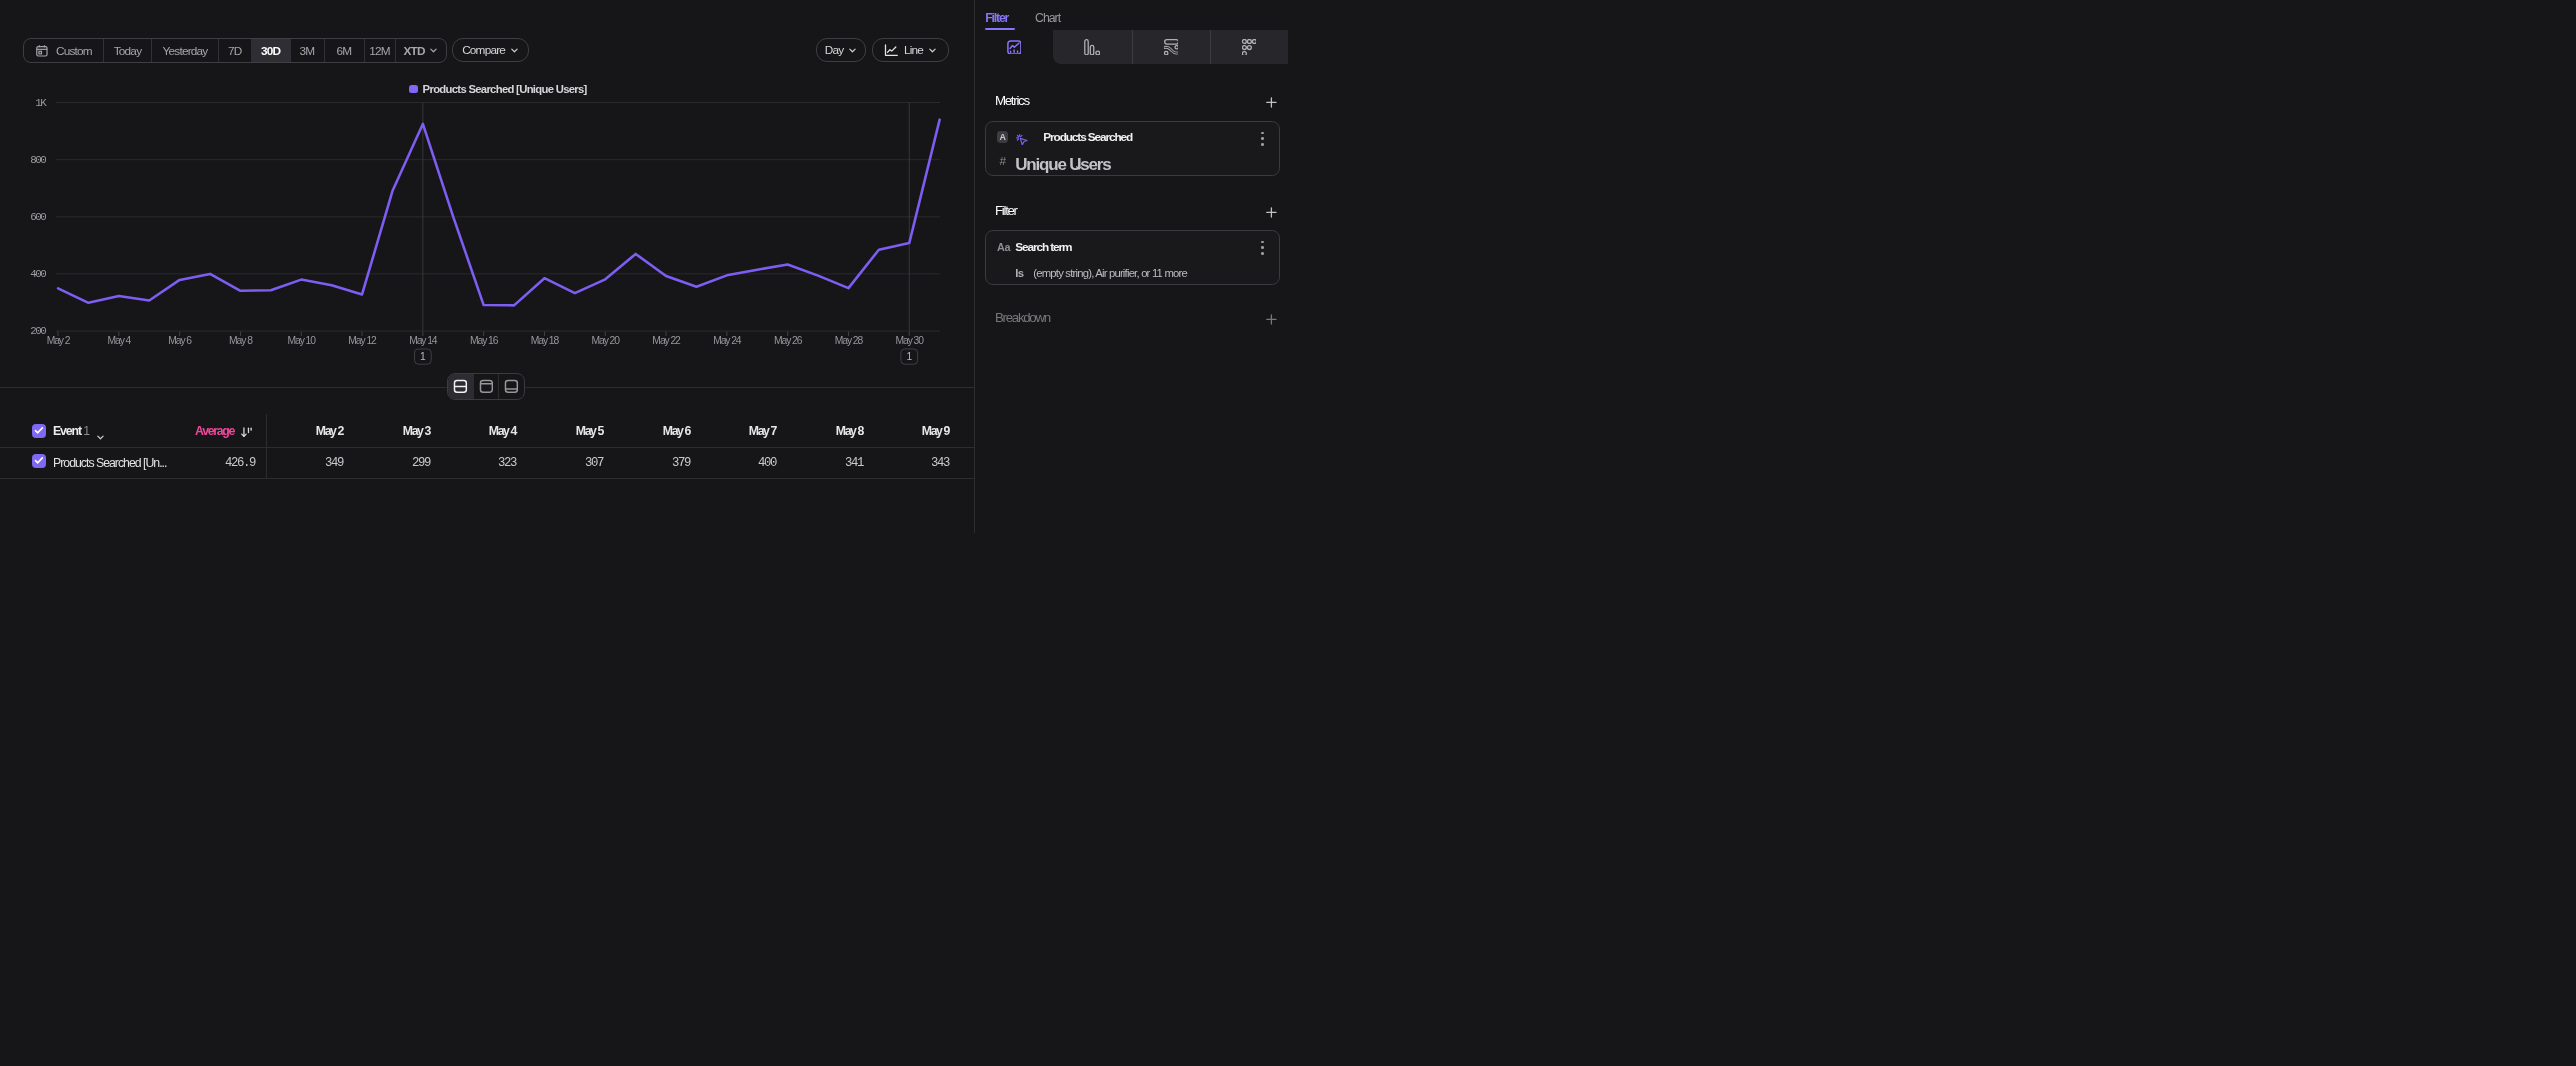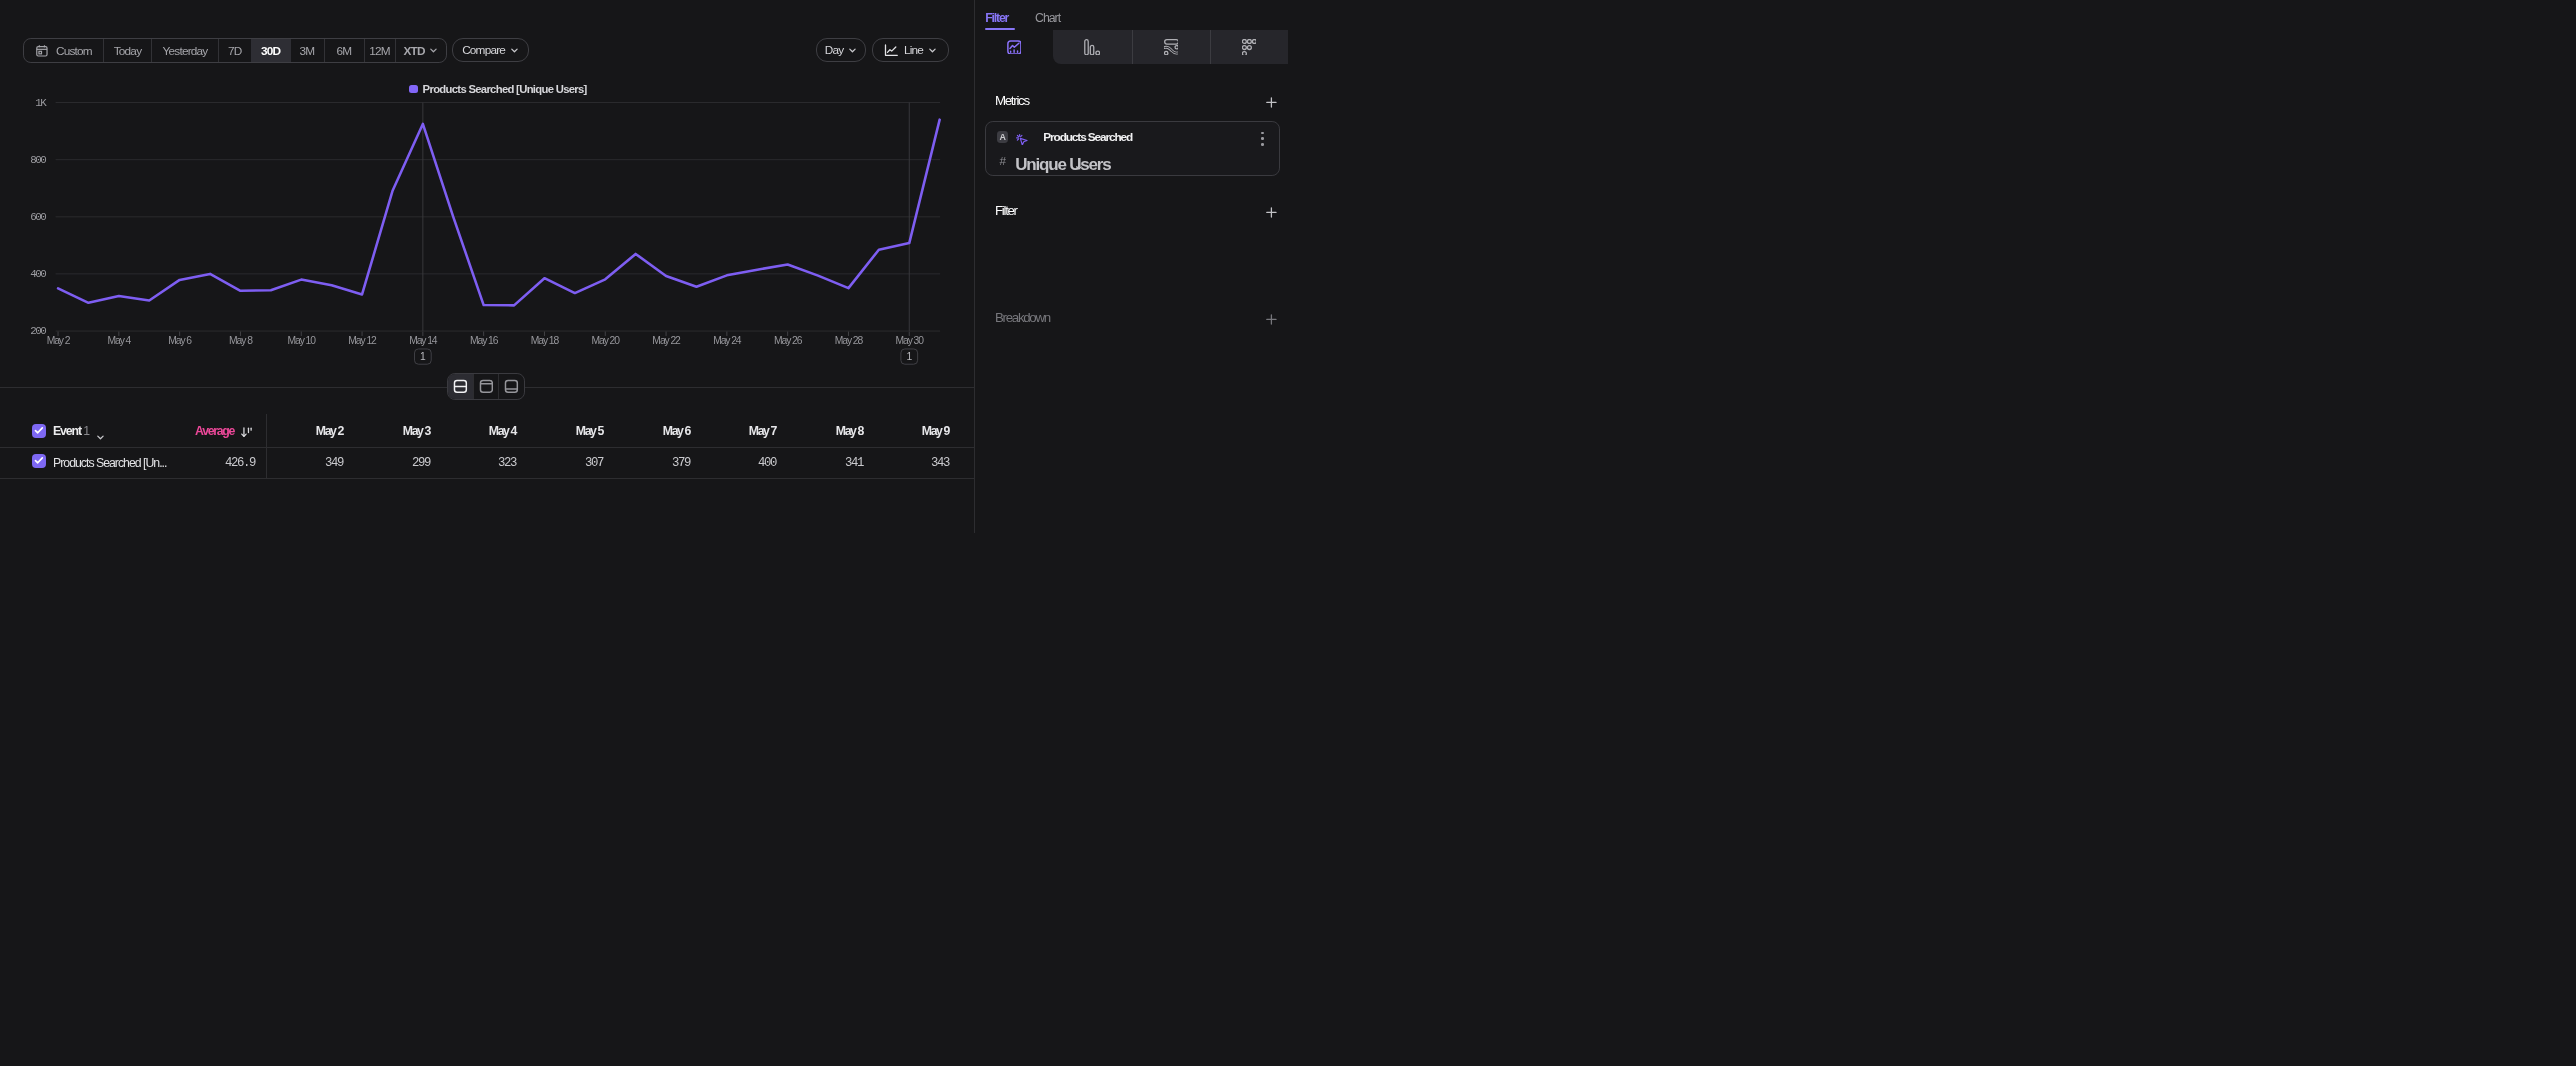--- a/index.html
+++ b/index.html
@@ -245,17 +245,28 @@
    <div class="abs" style="left:13.3px;top:32px;font-size:11.8px;letter-spacing:-0.5px;color:#8e8e93;">#</div>
    <div class="abs" style="left:29px;top:33px;font-size:17px;font-weight:700;letter-spacing:-1.2px;color:#c3c3c7;">Unique Users</div>
    <div class="abs" style="left:89px;top:36px;"><svg width="7.9" height="7.9" viewBox="0 0 10 10" fill="none" stroke="#c3c3c7" stroke-width="1.4" stroke-linecap="round" stroke-linejoin="round">
           <path d="M2 3.5 L5 6.5 L8 3.5"></path>
         </svg></div>
  </div>
  <div class="shead" style="top:203px;">Filter</div>
  <div class="plus" style="top:204px;"><svg width="10.8" height="10.8" viewBox="0 0 11 11" stroke="#c2c2c6" stroke-width="1.3" stroke-linecap="round">
         <path d="M5.5 0.8 v9.4 M0.8 5.5 h9.4"></path>
       </svg></div>
+ <div class="card" style="top:230px;height:55px;">
+   <div class="abs" style="left:10.8px;top:9.8px;font-size:10.8px;font-weight:700;letter-spacing:-0.5px;color:#8e8e93;">Aa</div>
+   <div class="ctitle" style="left:29px;top:9.3px;">Search term</div>
+   <div class="kebab" style="top:9.8px;">
+        <span></span>
+        <span></span>
+        <span></span>
+      </div>
+   <div class="abs" style="left:29px;top:36px;font-size:11.3px;font-weight:700;letter-spacing:-0.8px;color:#b0b0b5;">Is</div>
+   <div class="abs" style="left:47px;top:36px;font-size:11.3px;letter-spacing:-0.8px;color:#bcbcc1;">(empty string), Air purifier, or 11 more</div>
+ </div>
  <div class="shead" style="top:310px;color:#77777c;">Breakdown</div>
  <div class="plus" style="top:311px;"><svg width="10.8" height="10.8" viewBox="0 0 11 11" stroke="#77777c" stroke-width="1.3" stroke-linecap="round">
         <path d="M5.5 0.8 v9.4 M0.8 5.5 h9.4"></path>
       </svg></div>
 </div>
 
 </body></html>

